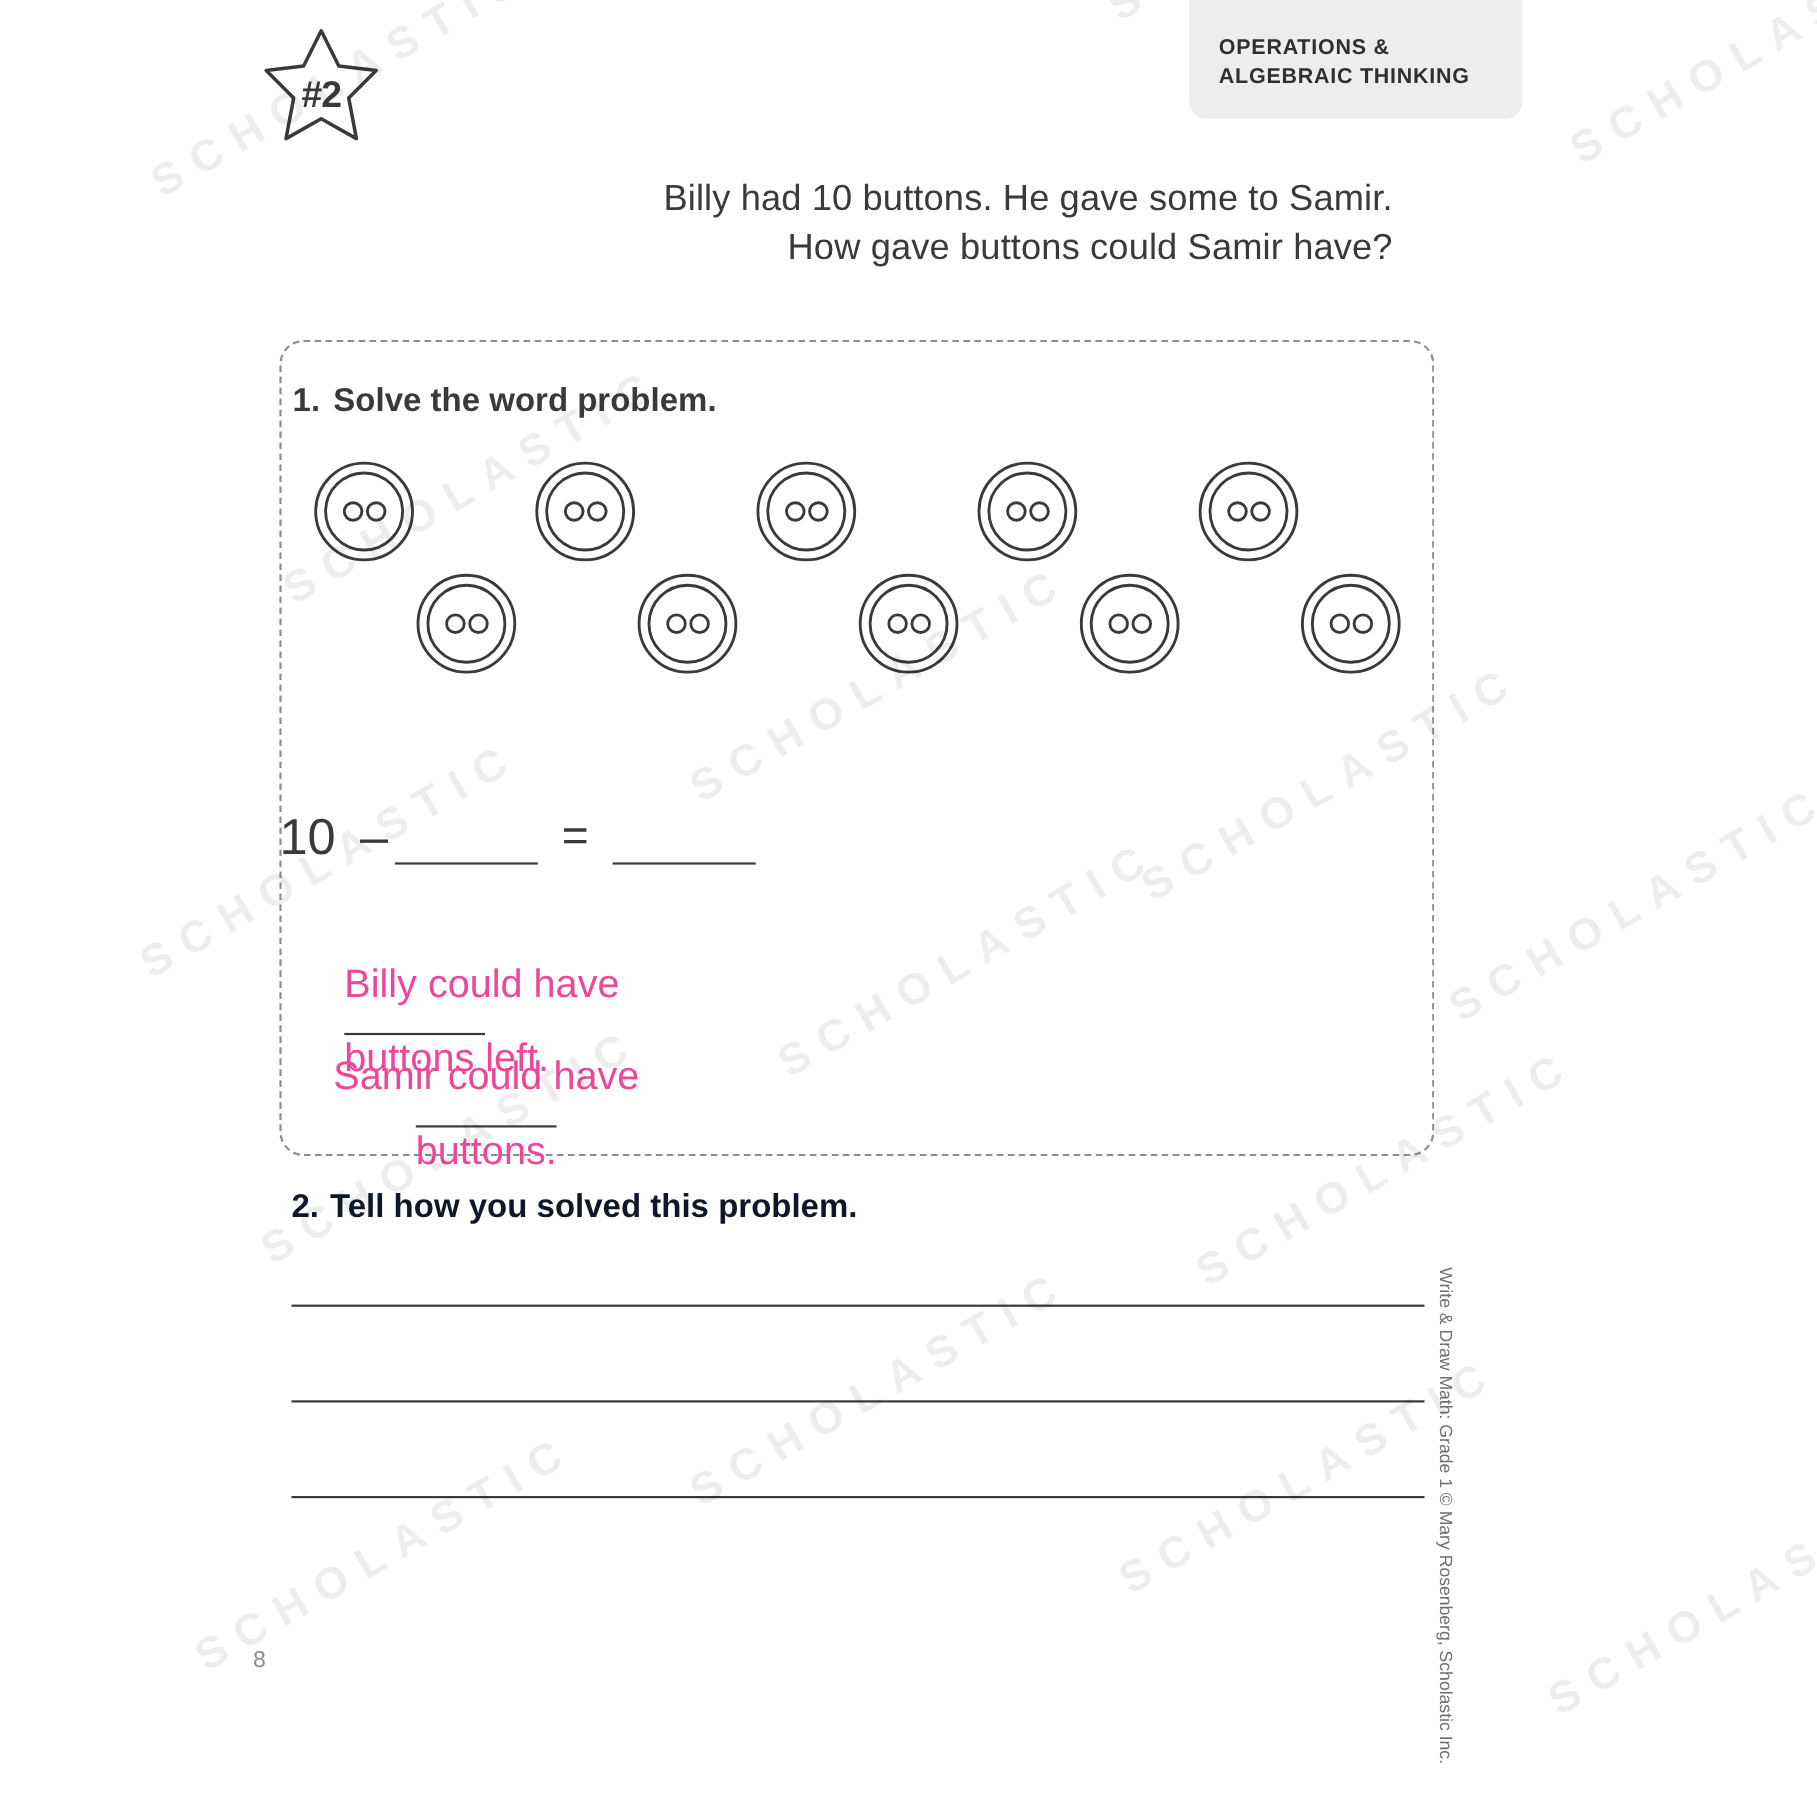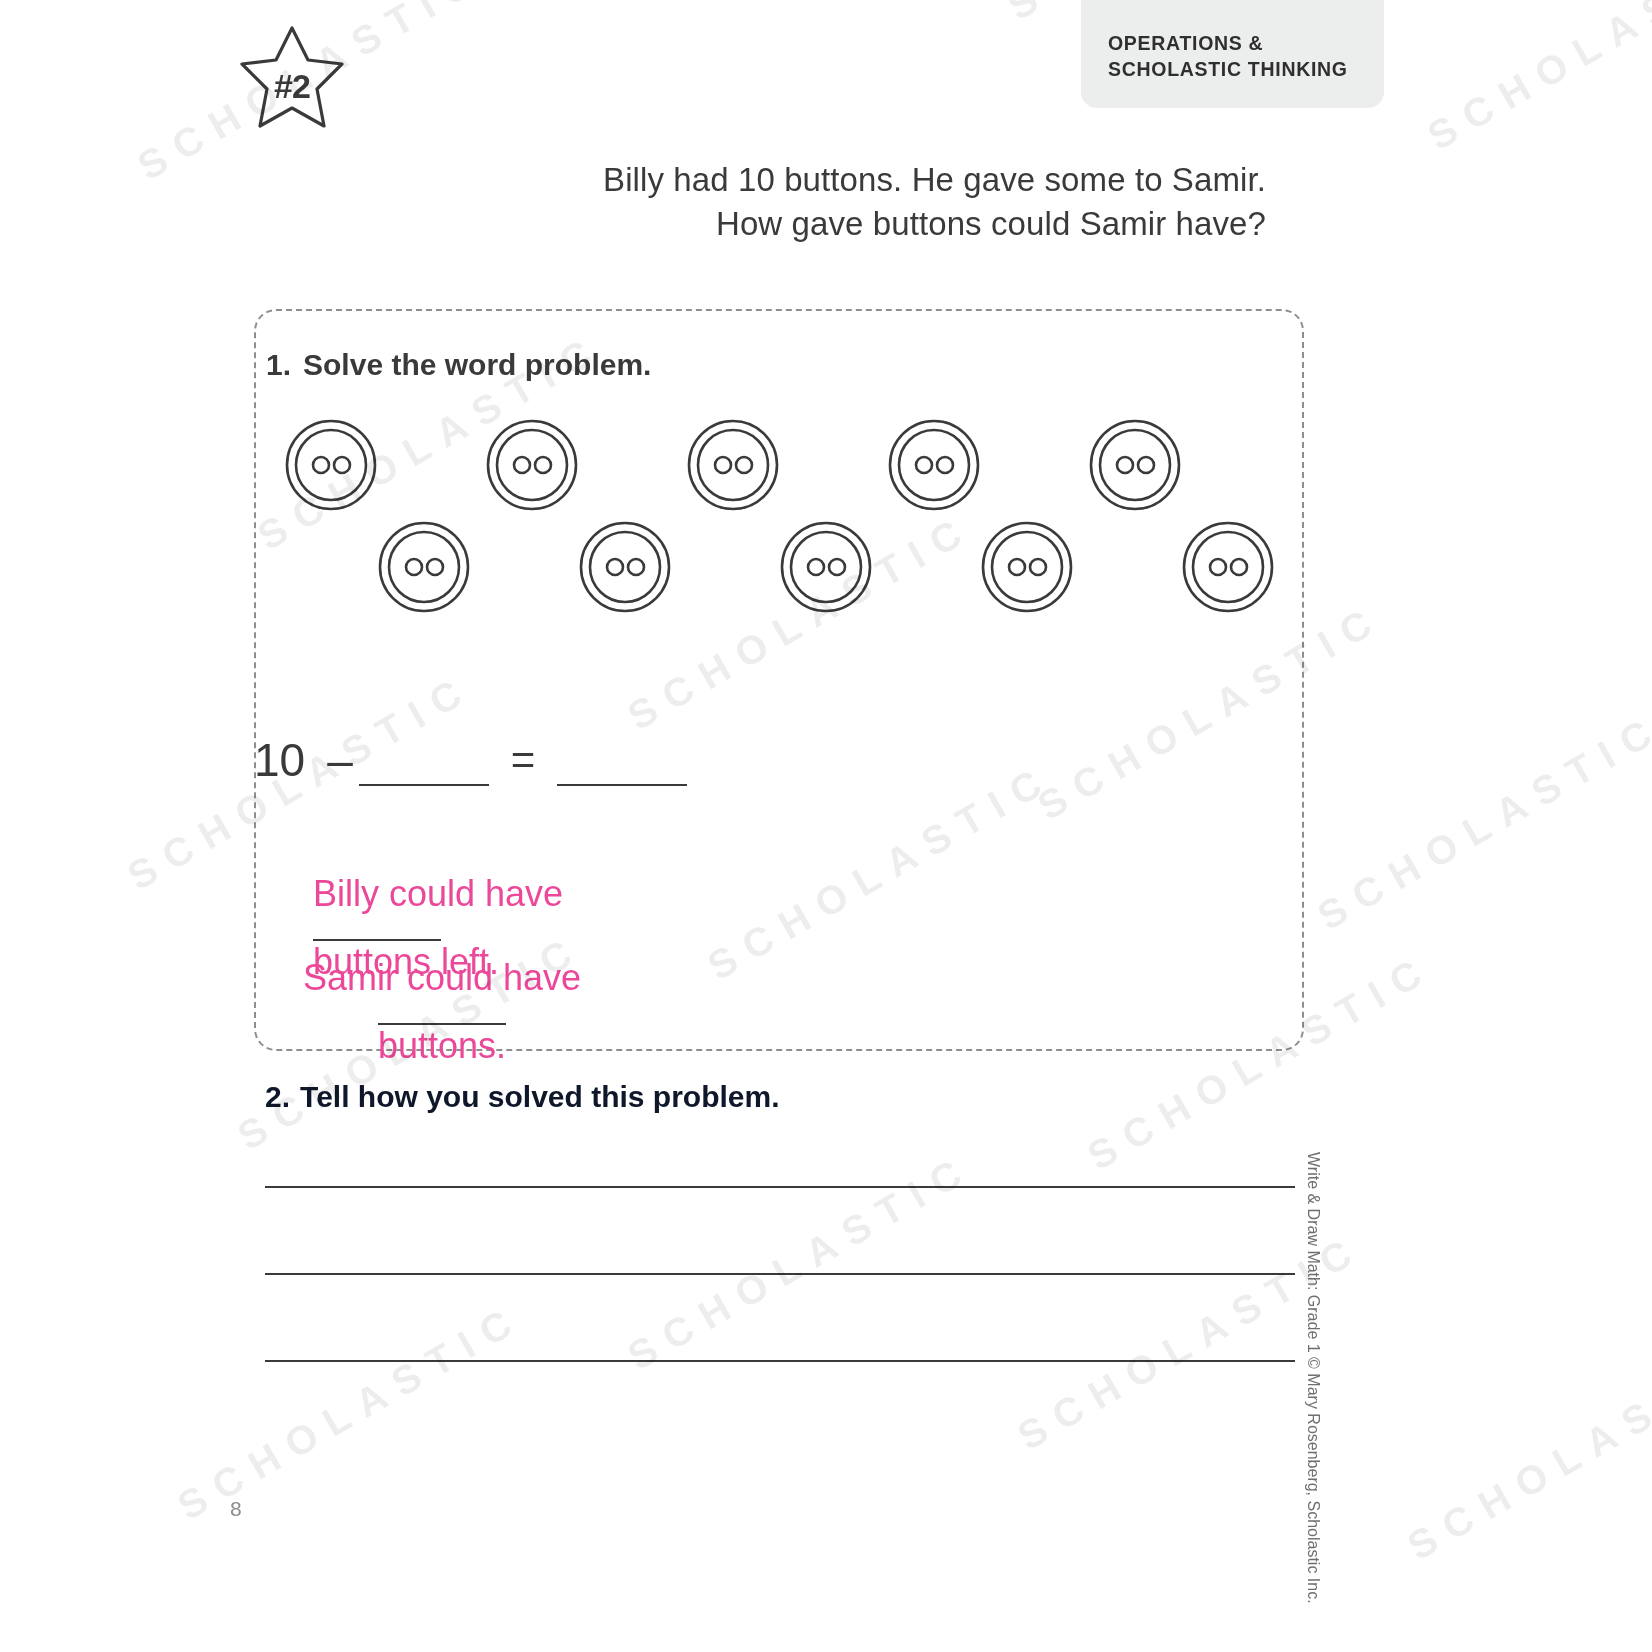--- a/index.html
+++ b/index.html
@@ -277,21 +277,21 @@
   <div class="wm" style="left:170px;  top:1490px; transform:rotate(-30deg);">SCHOLASTIC</div>
   <div class="wm" style="left:620px;  top:1340px; transform:rotate(-30deg);">SCHOLASTIC</div>
   <div class="wm" style="left:1010px; top:1420px; transform:rotate(-30deg);">SCHOLASTIC</div>
   <div class="wm" style="left:1400px; top:1530px; transform:rotate(-30deg);">SCHOLASTIC</div>
 </div>
 
 <div id="page">
 
   <div id="strand-badge">
     <div class="strand-line">OPERATIONS &amp;</div>
-    <div class="strand-line">SCHOLASTIC THINKING</div>
+    <div class="strand-line">ALGEBRAIC THINKING</div>
   </div>
 
   <div id="star-badge">
     <svg viewBox="0 0 108 115">
       <path d="M54 6 L70 38 L104 42 L79 67 L86 104 L54 86 L22 104 L29 67 L4 42 L38 38 Z" fill="#ffffff" stroke="#3a3a3a" stroke-width="3.2" stroke-linejoin="round"></path>
     </svg>
     <div id="star-number">#2</div>
   </div>
 
 

